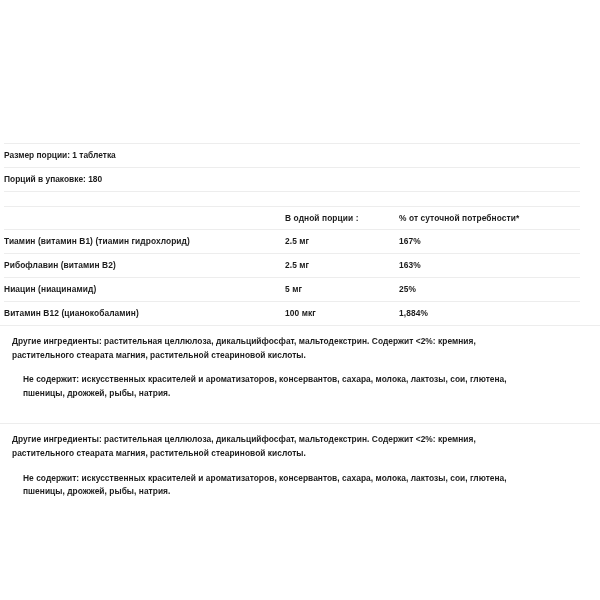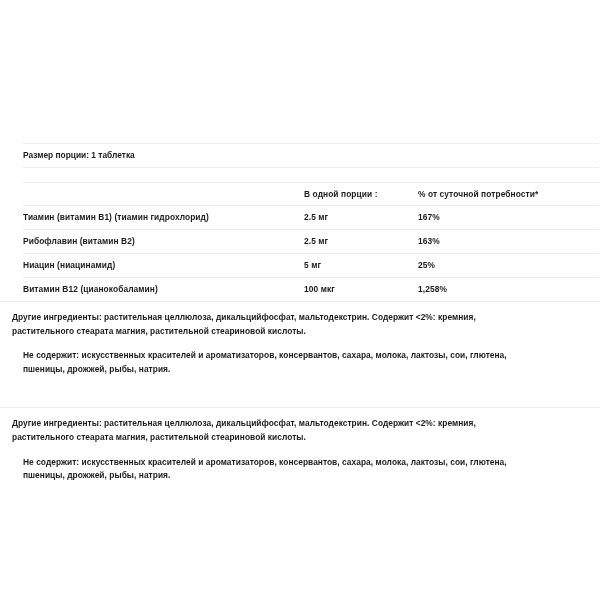--- a/index.html
+++ b/index.html
@@ -19,21 +19,21 @@
   .panel {
     position: absolute;
     left: 0;
     top: 0;
     width: 600px;
   }
 
   
   .facts {
     margin-top: 143px;
-    padding: 0 12px 0 23px;
+    padding: 0 12px 0 4px;
     box-sizing: border-box;
     width: 600px;
   }
 
   .facts-table {
     width: 576px;
     border-collapse: collapse;
     table-layout: fixed;
   }
 
@@ -83,21 +83,21 @@
   .footnote-cell {
     font-size: 8.4px;
     font-weight: bold;
     color: #1c1c1c;
     height: 23px;
     line-height: 1.2;
   }
 
   
   .ing-block {
-    padding: 16px 12px;
+    padding: 8px 12px;
     box-sizing: border-box;
     width: 600px;
     border-top: 1px solid #ededed;
   }
 
   .ing-block.first { margin-top: 0px; padding-top: 9px; }
   .ing-block.second { margin-top: 4px; padding-top: 9px; }
 
   .ing-line {
     font-size: 8.4px;
@@ -125,20 +125,23 @@
         <col class="col-name">
         <col class="col-serv">
         <col class="col-dv">
       </colgroup>
       <tbody>
 
         <tr class="frow">
           <td class="meta-cell" colspan="3">Размер порции: 1 таблетка</td>
         </tr>
 
+        <tr class="frow">
+          <td class="meta-cell" colspan="3">Порций в упаковке: 180</td>
+        </tr>
 
         <tr class="frow spacer-row">
           <td colspan="3"></td>
         </tr>
 
         <tr class="frow frow-head">
           <td class="frow-cell col-name head-blank"></td>
           <td class="frow-cell col-serv">В одной порции :</td>
           <td class="frow-cell col-dv">% от суточной потребности*</td>
         </tr>
@@ -157,21 +160,21 @@
 
         <tr class="frow">
           <td class="frow-cell col-name">Ниацин (ниацинамид)</td>
           <td class="frow-cell col-serv">5 мг</td>
           <td class="frow-cell col-dv">25%</td>
         </tr>
 
         <tr class="frow">
           <td class="frow-cell col-name">Витамин B12 (цианокобаламин)</td>
           <td class="frow-cell col-serv">100 мкг</td>
-          <td class="frow-cell col-dv">1,258%</td>
+          <td class="frow-cell col-dv">1,884%</td>
         </tr>
 
 
 
       </tbody>
     </table>
   </div>
 
   <div class="ing-block first">
     <div class="ing-para">

